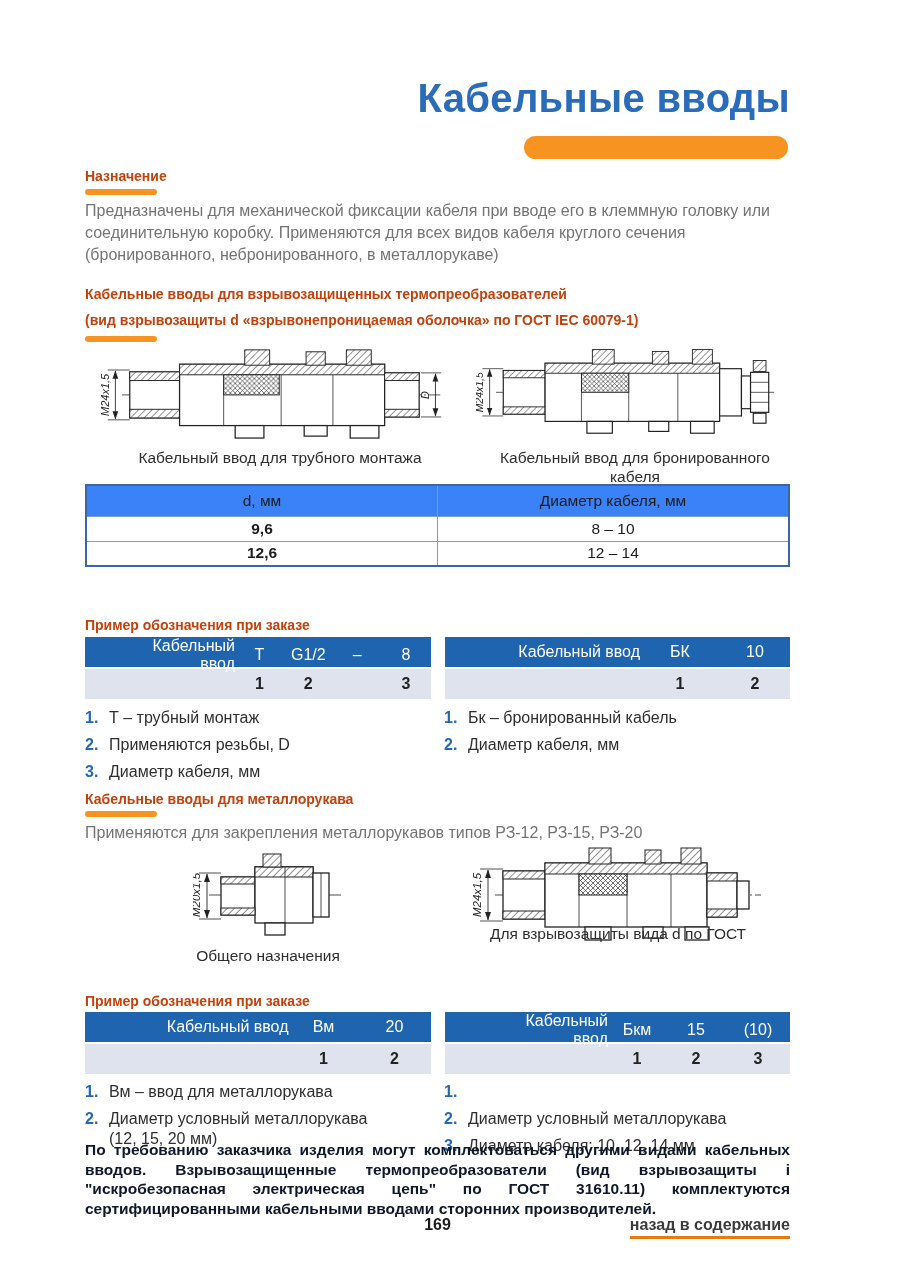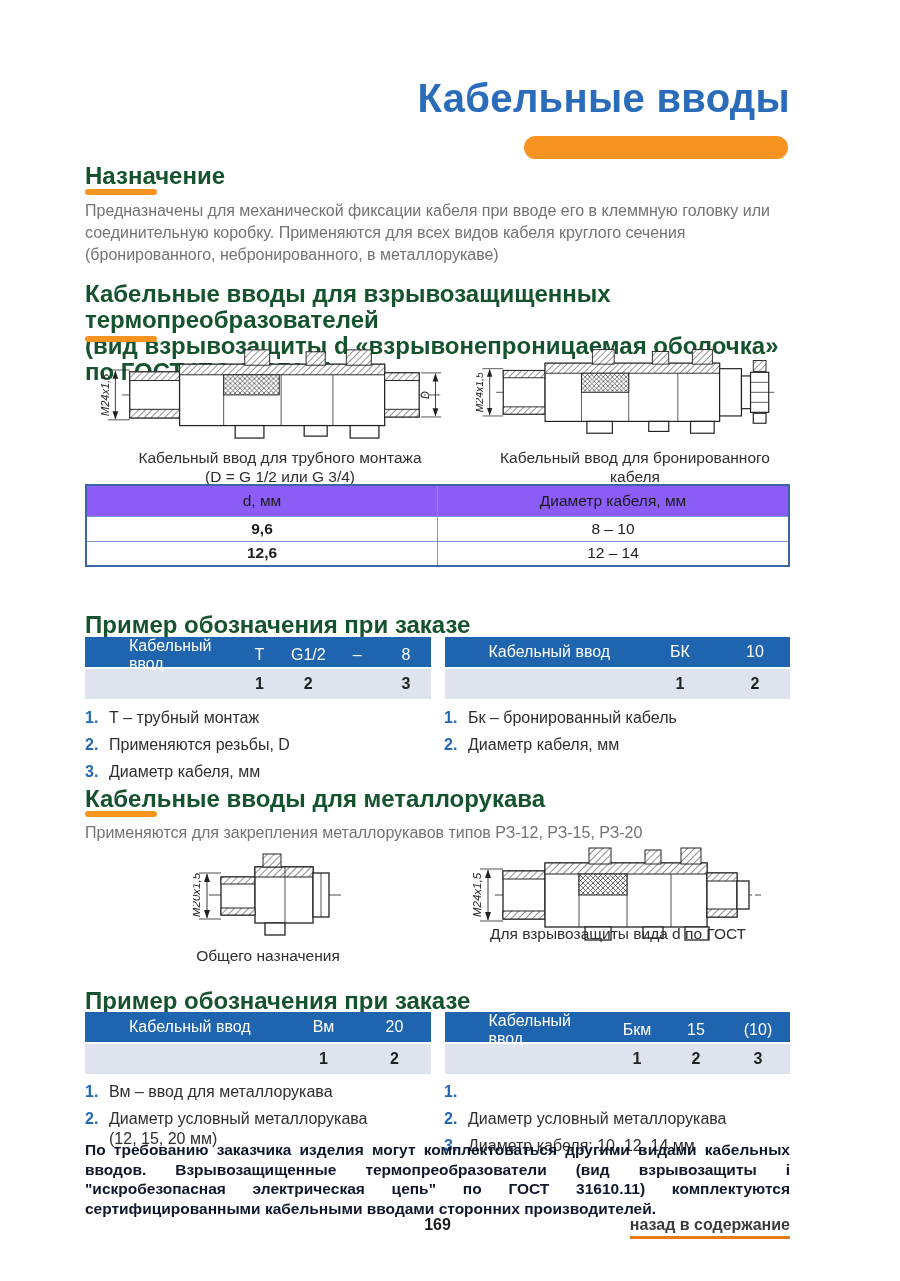--- a/index.html
+++ b/index.html
@@ -8,39 +8,39 @@
     position:relative; width:900px; height:1281px; margin:0 auto;
     background:#ffffff; overflow:hidden;
     font-family:"Liberation Sans","DejaVu Sans",sans-serif; color:#2e2e2e;
   }
   .content { position:absolute; left:85px; top:0; width:705px; height:100%; }
   .blk { position:absolute; left:0; width:705px; }
 
   .page-title { top:76px; text-align:right; font-size:40px; font-weight:bold; color:#2b6cba; letter-spacing:0.3px; }
   .title-bar { position:absolute; top:136px; right:2px; width:264px; height:23px; background:#f79320; border-radius:12px; }
 
-  h2.sec { font-size:24px; font-weight:bold; color:#14532d; line-height:26px; }
+  h2.sec { font-size:14px; font-weight:bold; color:#c2410c; line-height:26px; }
   .orange-ul { position:absolute; width:72px; height:6px; background:#f79320; border-radius:3px; }
 
   .bodytext { font-size:16px; line-height:22px; color:#737373; }
 
   
   table.diam { top:484px; position:absolute; width:705px; border-collapse:collapse;
     border:2px solid #3a66a8; font-size:15.5px; color:#1c1c1c; }
   table.diam th, table.diam td { border:1px solid #7b9cd0; text-align:center; }
-  table.diam th { background:#8b5cf6; font-weight:normal; height:31px; }
+  table.diam th { background:#3b82f6; font-weight:normal; height:31px; }
   table.diam td { height:25px; }
   table.diam td.dcol { font-weight:bold; }
 
   
   .desig-row { position:absolute; display:flex; gap:14px; width:705px; }
   .desig { flex:1; font-size:16px; }
   .dt-head { display:grid; background:#1f64ae; color:#fff; height:30px; align-items:center; }
   .dt-idx  { display:grid; background:#dfe3ee; color:#222; height:30px; align-items:center; margin-top:2px; font-weight:bold; }
-  .dt-head .name { text-align:left; font-weight:normal;margin-left:44px; }
+  .dt-head .name { text-align:right; font-weight:normal;margin-left:44px; }
   .dt-head span, .dt-idx span { text-align:center; }
   .g-tube { grid-template-columns:150px 1fr 1fr 1fr 1fr; }
   .g-arm  { grid-template-columns:1fr 80px 70px; }
   .g-vm   { grid-template-columns:1fr 70px 72px; }
   .g-bkm  { grid-template-columns:1fr 58px 60px 64px; }
 
   
   .notes-row { position:absolute; width:705px; display:flex; }
   .notes-l { width:359px; }
   .notes-r { flex:1; }
@@ -163,21 +163,20 @@
         <rect class="part" x="302" y="30" width="20" height="44"></rect>
         <line class="thin" x1="302" y1="41" x2="322" y2="41"></line>
         <line class="thin" x1="302" y1="52" x2="322" y2="52"></line>
         <line class="thin" x1="302" y1="63" x2="322" y2="63"></line>
         <rect class="hatchf" x="305" y="17" width="14" height="12"></rect>
         <rect class="part" x="305" y="75" width="14" height="11"></rect>
       </svg>
     </div>
     <div class="cap" style="top:448px;left:30px;width:330px">
       <span style="display:block">Кабельный ввод для трубного монтажа</span>
-      <span style="display:block">(D = G 1/2 или G 3/4)</span>
     </div>
     <div class="cap" style="top:448px;left:400px;width:300px">Кабельный ввод для бронированного кабеля</div>
 
     <table class="diam">
       <tbody>
           <tr>
         <th style="width:50%">d, мм</th>
         <th>Диаметр кабеля, мм</th>
       </tr>
       <tr>

